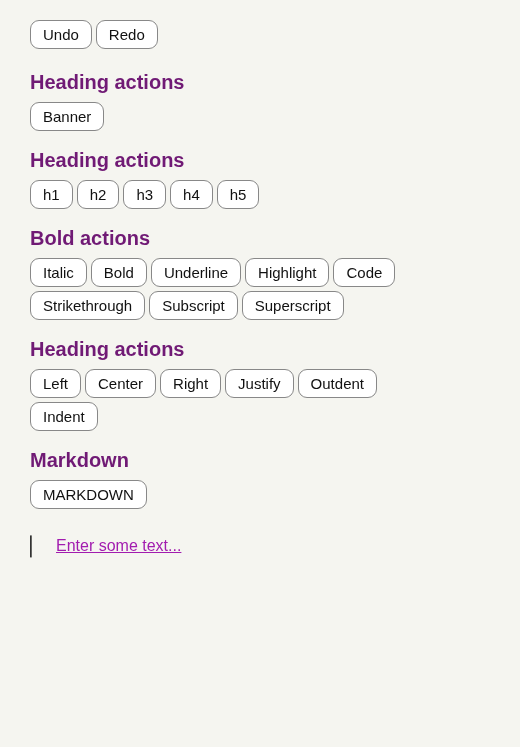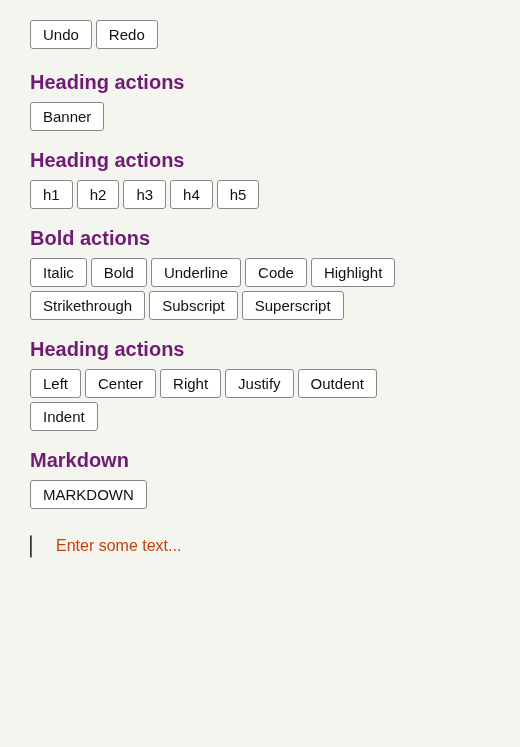--- a/index.html
+++ b/index.html
@@ -30,21 +30,21 @@
     .button-row {
       display: flex;
       flex-wrap: wrap;
       gap: 4px;
       margin-bottom: 4px;
     }
 
     .btn {
       background: #fff;
       border: 1.5px solid #888;
-      border-radius: 3px;
+      border-radius: 9px;
       padding: 5px 12px;
       font-size: 15px;
       color: #111;
       cursor: pointer;
       white-space: nowrap;
     }
 
     .top-row {
       margin-bottom: 22px;
     }
@@ -59,22 +59,23 @@
     .cursor-icon {
       font-size: 22px;
       color: #333;
       margin-top: 2px;
       line-height: 1;
       user-select: none;
     }
 
     .placeholder-text {
       font-size: 16px;
-      color: #c2410c;
+      color: #a21caf;
       padding-top: 4px;
+      text-decoration: underline;
     }
   </style>
 </head>
 <body>
 
 <div class="top-row button-row" id="top-buttons-row">
     <button class="btn">Undo</button>
     <button class="btn">Redo</button>
   </div>
 
@@ -94,22 +95,22 @@
         <button class="btn">h4</button>
         <button class="btn">h5</button>
       </div>
     </div>
     <div class="section">
       <div class="section-title">Bold actions</div>
       <div class="button-row">
         <button class="btn">Italic</button>
         <button class="btn">Bold</button>
         <button class="btn">Underline</button>
+        <button class="btn">Highlight</button>
         <button class="btn">Code</button>
-        <button class="btn">Highlight</button>
       </div>
       <div class="button-row">
         <button class="btn">Strikethrough</button>
         <button class="btn">Subscript</button>
         <button class="btn">Superscript</button>
       </div>
     </div>
     <div class="section">
       <div class="section-title">Heading actions</div>
       <div class="button-row">

